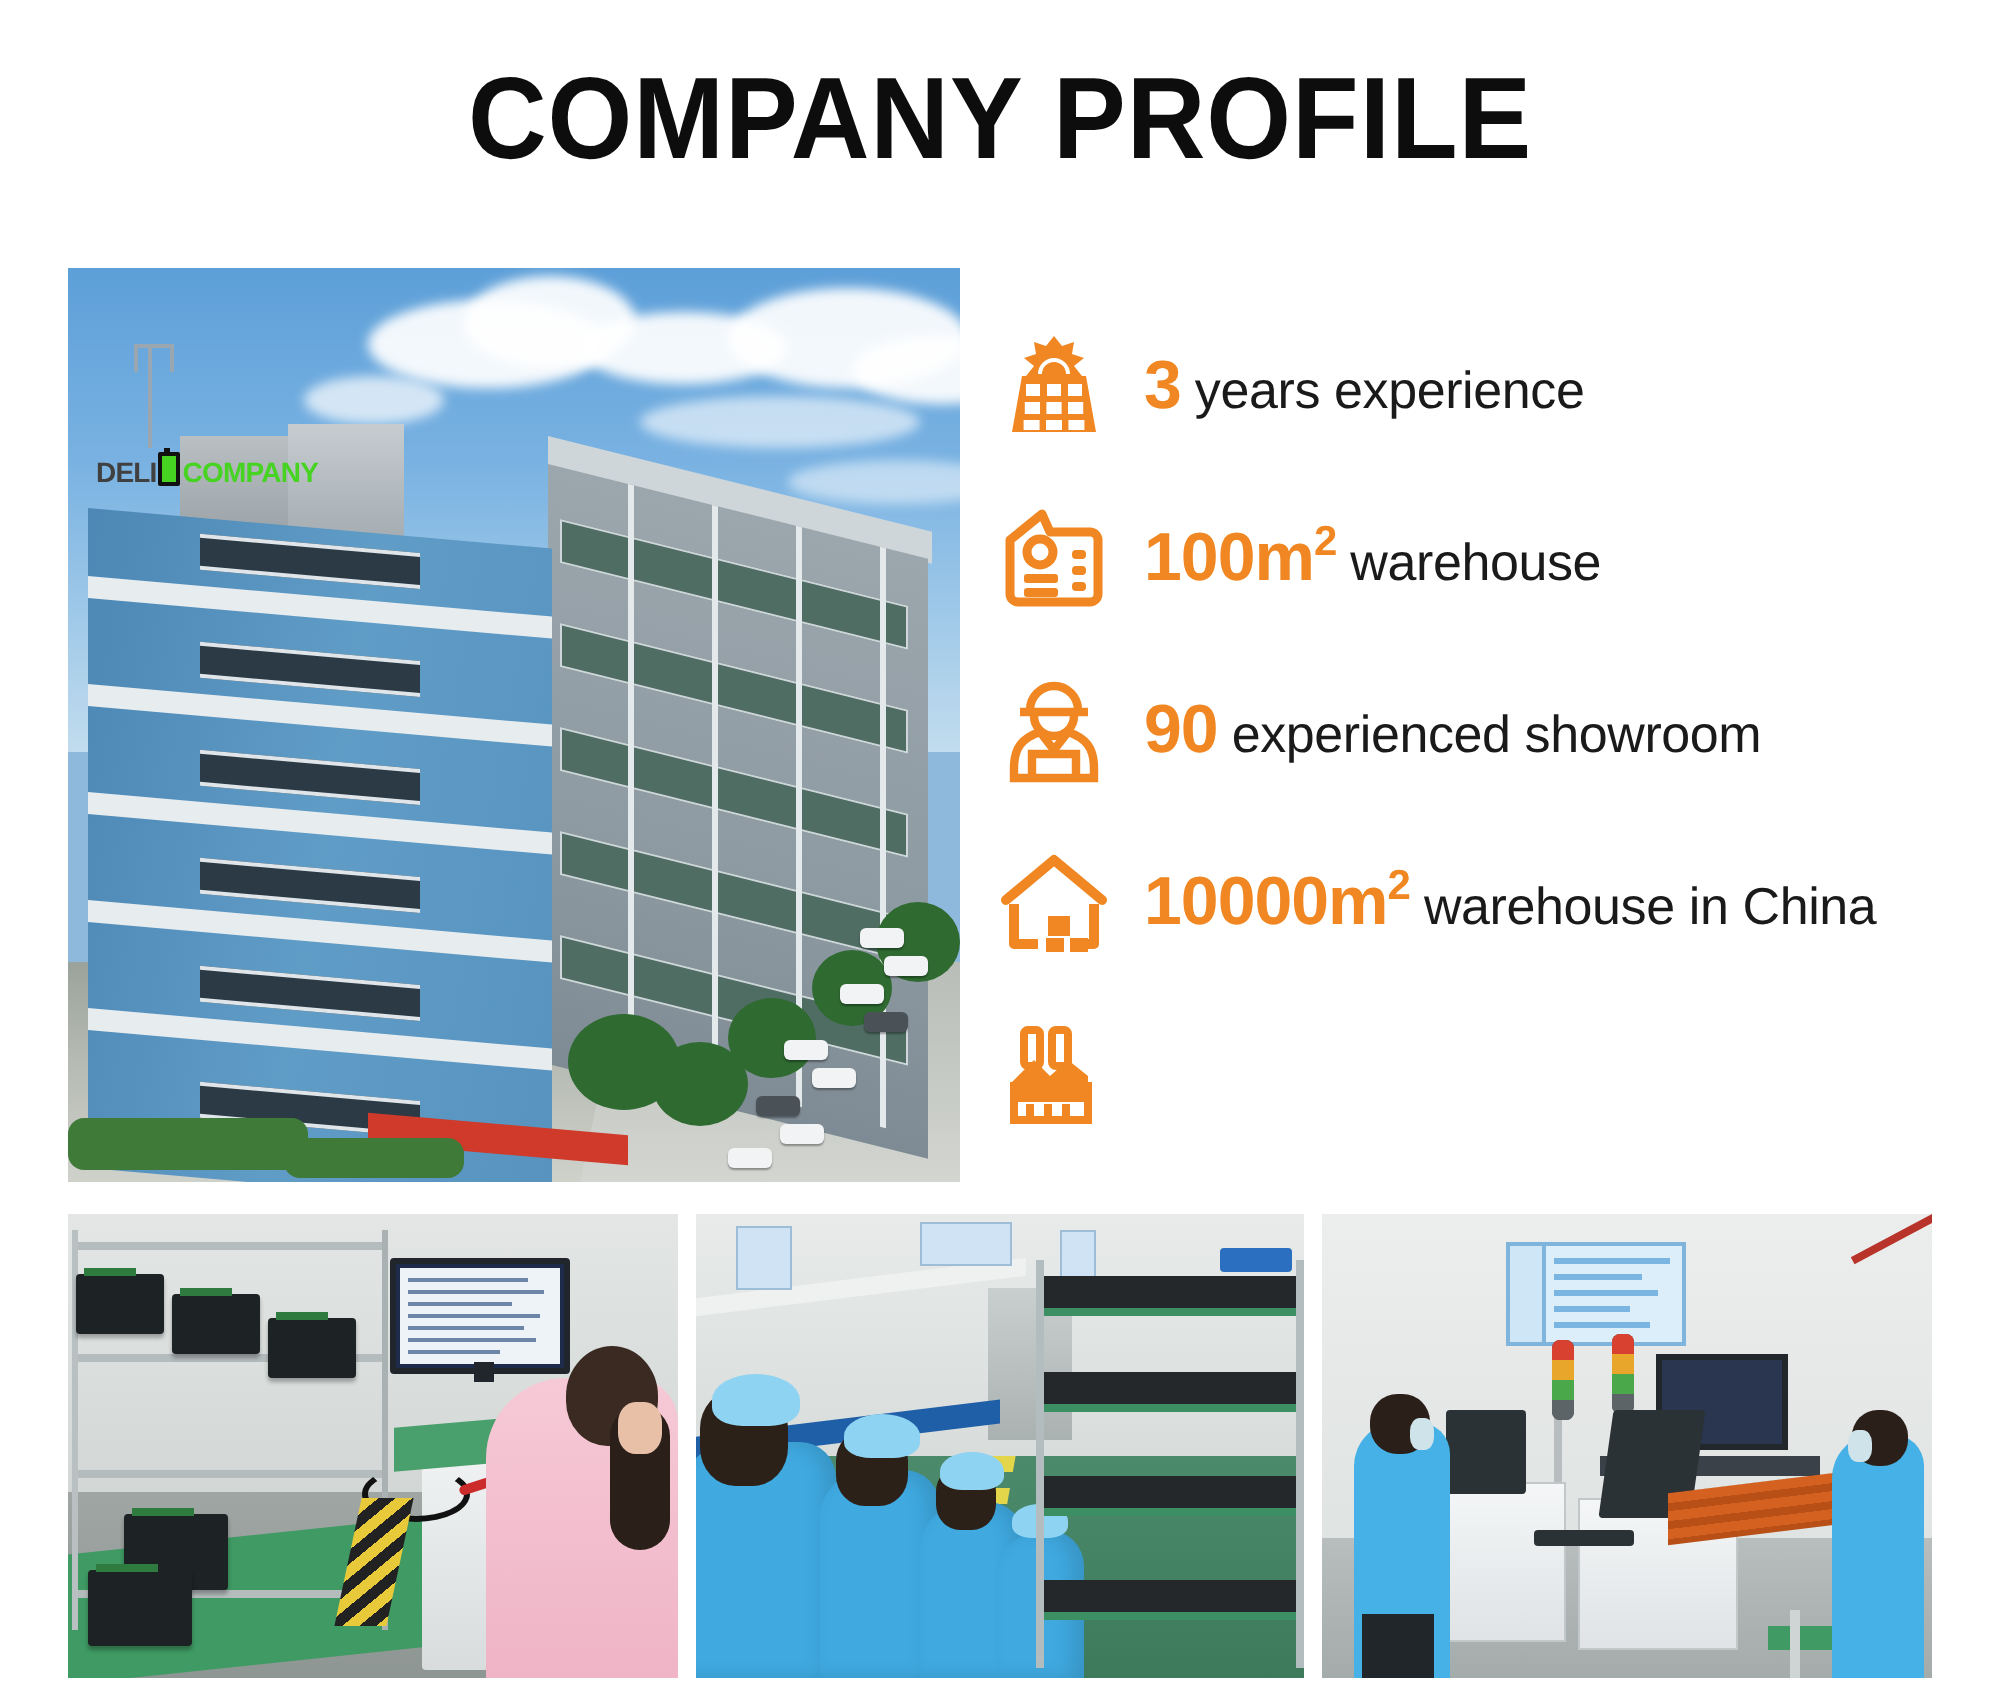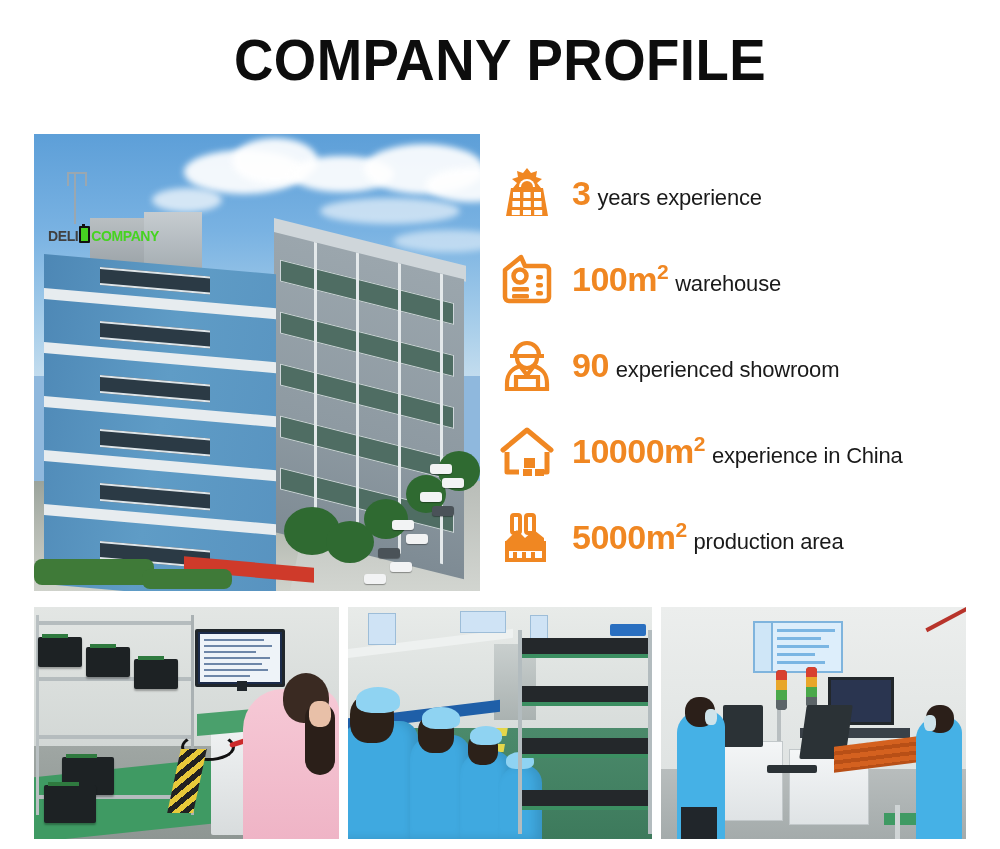--- a/index.html
+++ b/index.html
@@ -195,21 +195,21 @@
     font-size: 34px;
     letter-spacing: -0.5px;
   }
   .stat-value .sup {
     font-size: 21px;
     vertical-align: super;
     line-height: 0;
   }
   .stat-label {
     color: #1a1a1a;
-    font-size: 22px;
+    font-size: 26px;
     margin-left: 7px;
     letter-spacing: -0.2px;
   }
 
   
   .strip {
     position: absolute;
     left: 34px;
     top: 607px;
     width: 932px;
@@ -431,40 +431,37 @@
       <svg width="56" height="50" viewBox="0 0 56 50">
         <path d="M4 24 L28 4 L52 24" fill="none" stroke="#F08722" stroke-width="5" stroke-linecap="round" stroke-linejoin="round"></path>
         <path d="M8 26 v20 h12" fill="none" stroke="#F08722" stroke-width="5" stroke-linejoin="round"></path>
         <path d="M48 26 v20 h-9" fill="none" stroke="#F08722" stroke-width="5" stroke-linejoin="round"></path>
         <rect x="25" y="32" width="11" height="10" fill="#F08722"></rect>
         <rect x="24" y="43" width="9" height="7" fill="#F08722"></rect>
         <rect x="36" y="43" width="9" height="7" fill="#F08722"></rect>
       </svg>
     </div>
     <div class="stat-text">
-      <span class="stat-value"><span>10000m</span><span class="sup">2</span></span><span class="stat-label">experience in China</span>
+      <span class="stat-value"><span>10000m</span><span class="sup">2</span></span><span class="stat-label">warehouse in China</span>
     </div>
   </div>
 
   <div class="stat-row">
     <div class="stat-icon">
       <svg width="54" height="52" viewBox="0 0 54 52">
         <rect x="12" y="4" width="8" height="18" rx="2" fill="none" stroke="#F08722" stroke-width="4"></rect>
         <rect x="26" y="4" width="8" height="18" rx="2" fill="none" stroke="#F08722" stroke-width="4"></rect>
         <path d="M6 30 L17 19 L25 27 L34 19 L44 27 v5 H6z" fill="#F08722"></path>
         <rect x="5" y="30" width="41" height="6" fill="#F08722"></rect>
         <path d="M7 38 h37 v11 H7z" fill="none" stroke="#F08722" stroke-width="4"></path>
         <rect x="13" y="41" width="4" height="8" fill="#F08722"></rect>
         <rect x="22" y="41" width="4" height="8" fill="#F08722"></rect>
         <rect x="31" y="41" width="4" height="8" fill="#F08722"></rect>
       </svg>
     </div>
-    <div class="stat-text">
-      <span class="stat-value"><span>5000m</span><span class="sup">2</span></span><span class="stat-label">production area</span>
-    </div>
   </div>
 
 </div>
 
 <div class="strip">
 
   <div class="shot">
     <div class="s1-wall"></div>
     <div class="s1-floor"></div>
     <div class="s1-greentable"></div>

